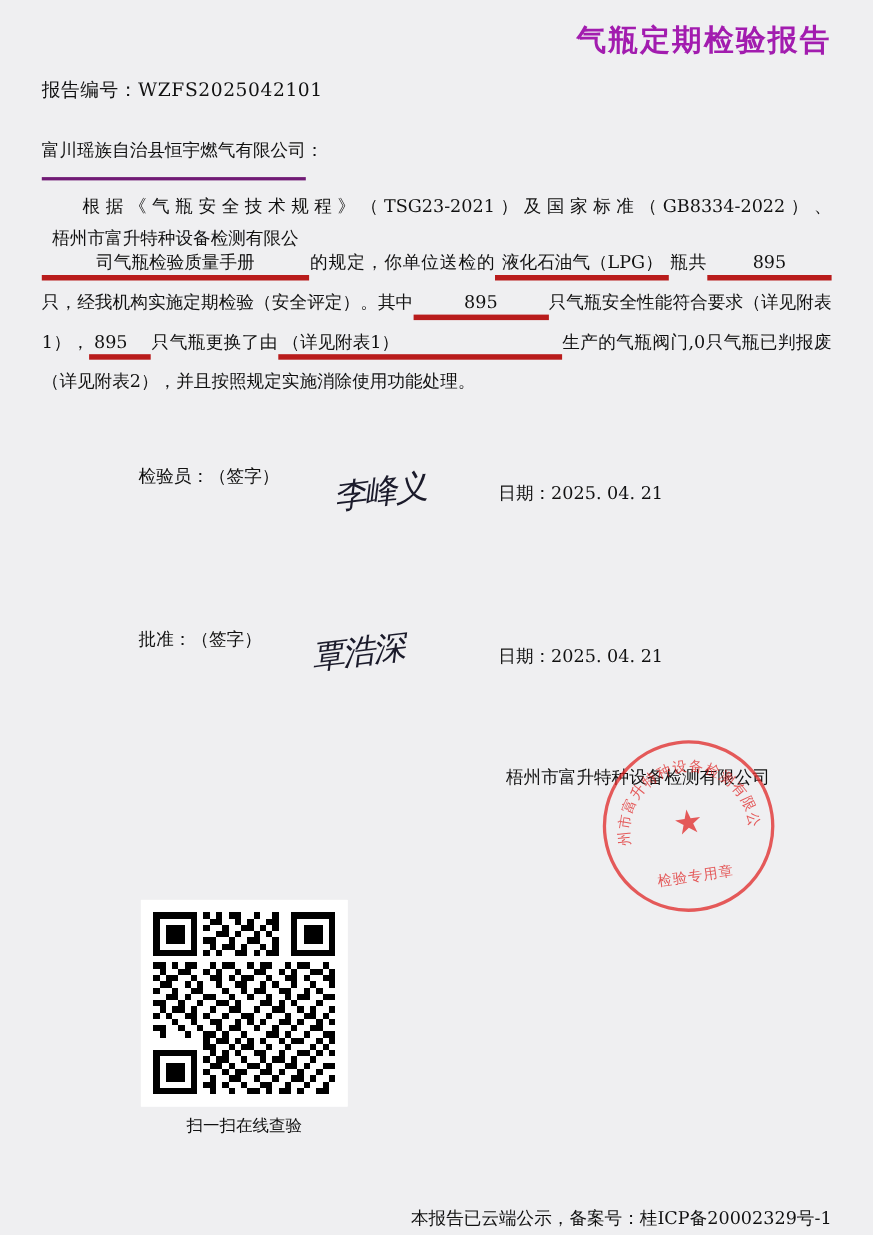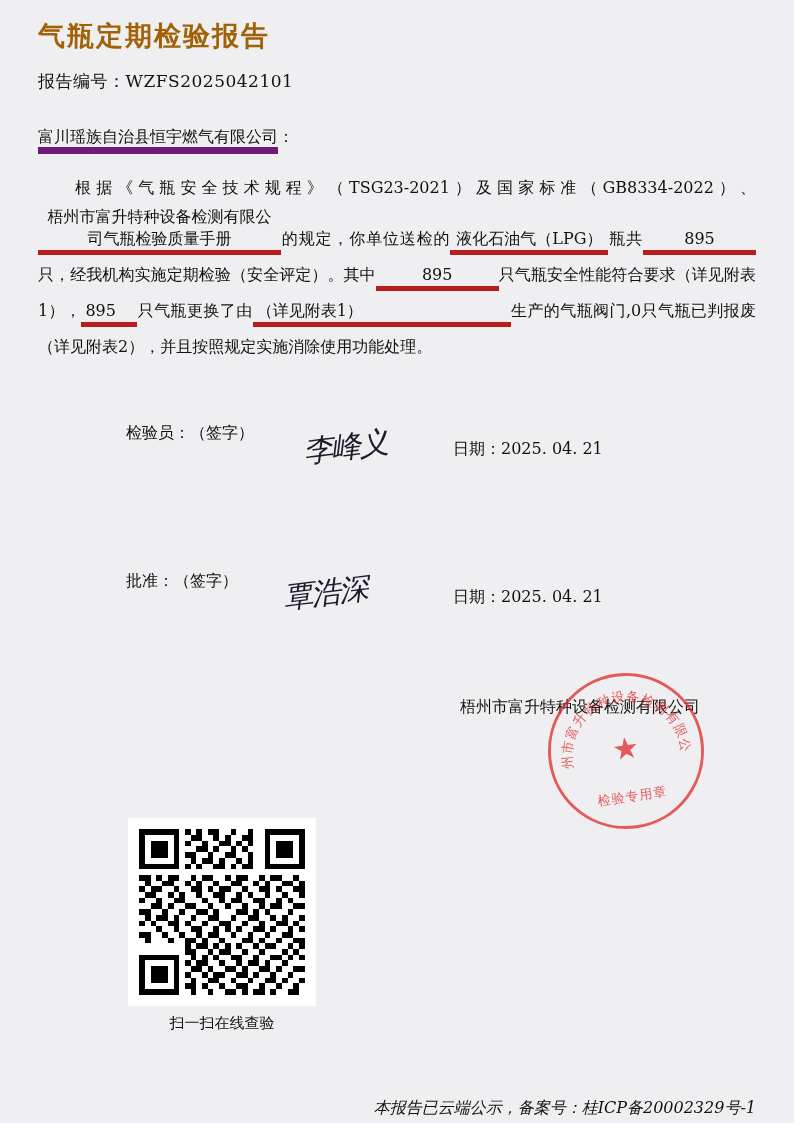--- a/index.html
+++ b/index.html
@@ -16,44 +16,44 @@
     overflow: hidden;
   }
   .page {
     position: relative;
     width: 794px;
     height: 1123px;
     box-sizing: border-box;
     padding: 0 38px;
   }
   .doc-title {
-    text-align: left;
+    text-align: right;
     font-family: "DejaVu Serif", serif;
     font-weight: bold;
     font-size: 27px;
     letter-spacing: 2px;
     margin-top: 18px;
-    color: #a16207;
+    color: #a21caf;
   }
   .report-no {
     text-align: left;
     font-size: 17px;
     margin-top: 16px;
     padding-right: 14px;
     font-family: "DejaVu Serif", serif;
     letter-spacing: 0.5px;
   }
   .addressee {
     margin-top: 34px;
     font-size: 16px;
     font-family: "DejaVu Serif", serif;
   }
   .addressee .u {
-    border-bottom: 7px solid #701a75;
-    padding-bottom: 1px;
+    border-bottom: 3px solid #701a75;
+    padding-bottom: 15px;
   }
   .body-text {
     margin-top: 22px;
     font-size: 16px;
     line-height: 36px;
     font-family: "DejaVu Serif", serif;
     text-align: justify;
   }
   .indent { display: inline-block; width: 32px; }
   .fill {
@@ -176,21 +176,20 @@
     font-family: "DejaVu Serif", serif;
   }
   .footer {
     position: absolute;
     left: 0;
     right: 38px;
     bottom: 22px;
     text-align: right;
     font-size: 16px;
     font-family: "DejaVu Serif", serif;
-    font-style: italic;
   }
 </style>
 </head>
 <body>
 
 <div class="page">
 
   <div class="doc-title">气瓶定期检验报告</div>
 
   <div class="report-no">

